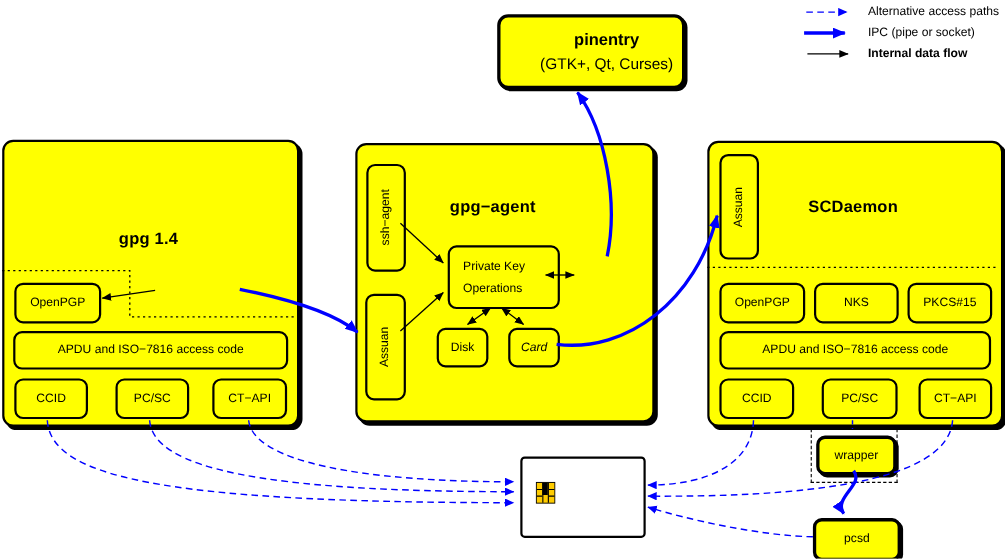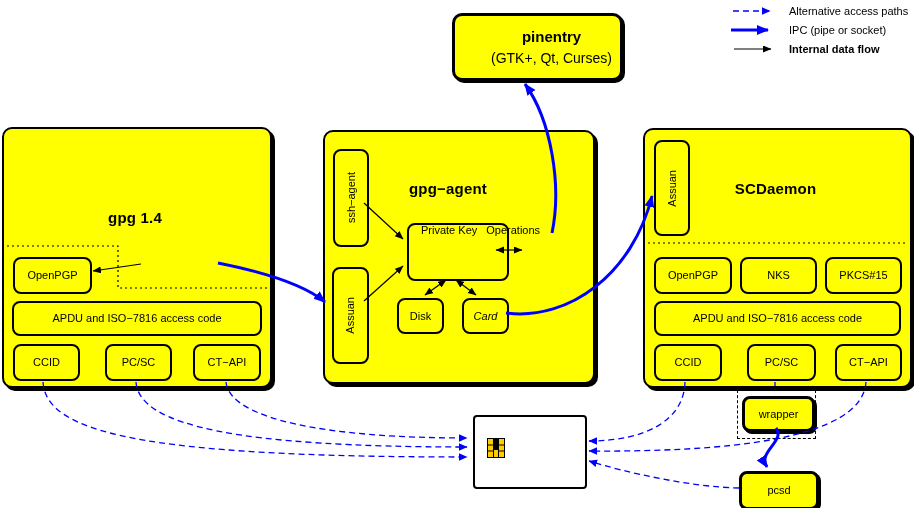--- a/index.html
+++ b/index.html
@@ -14,21 +14,21 @@
   .title{
     position:absolute;font-weight:bold;font-size:15px;text-align:center;
     letter-spacing:.2px;
   }
   .node{
     position:absolute;background:#ffff00;border:2px solid #000;border-radius:8px;
     display:flex;align-items:center;justify-content:center;
     font-size:11px;line-height:1;white-space:nowrap;
   }
   .vnode span{writing-mode:vertical-rl;transform:rotate(180deg);}
-  .pko{flex-direction:row;align-items:flex-start;justify-content:space-between;
+  .pko{flex-direction:column;align-items:flex-start;justify-content:center;
        padding-left:12px;gap:9px;}
   .heavy{border-width:3px;box-shadow:2px 2px 0 #000;}
   .pinentry{
     position:absolute;left:452px;top:13px;width:137px;height:62px;
     background:#ffff00;border:3px solid #000;border-radius:10px;
     box-shadow:2px 2px 0 #000;display:flex;flex-direction:column;
     align-items:center;justify-content:center;gap:5px;padding-left:28px;
   }
   .pinentry .big{font-weight:bold;font-size:15px;}
   .pinentry .small{font-size:14px;}

